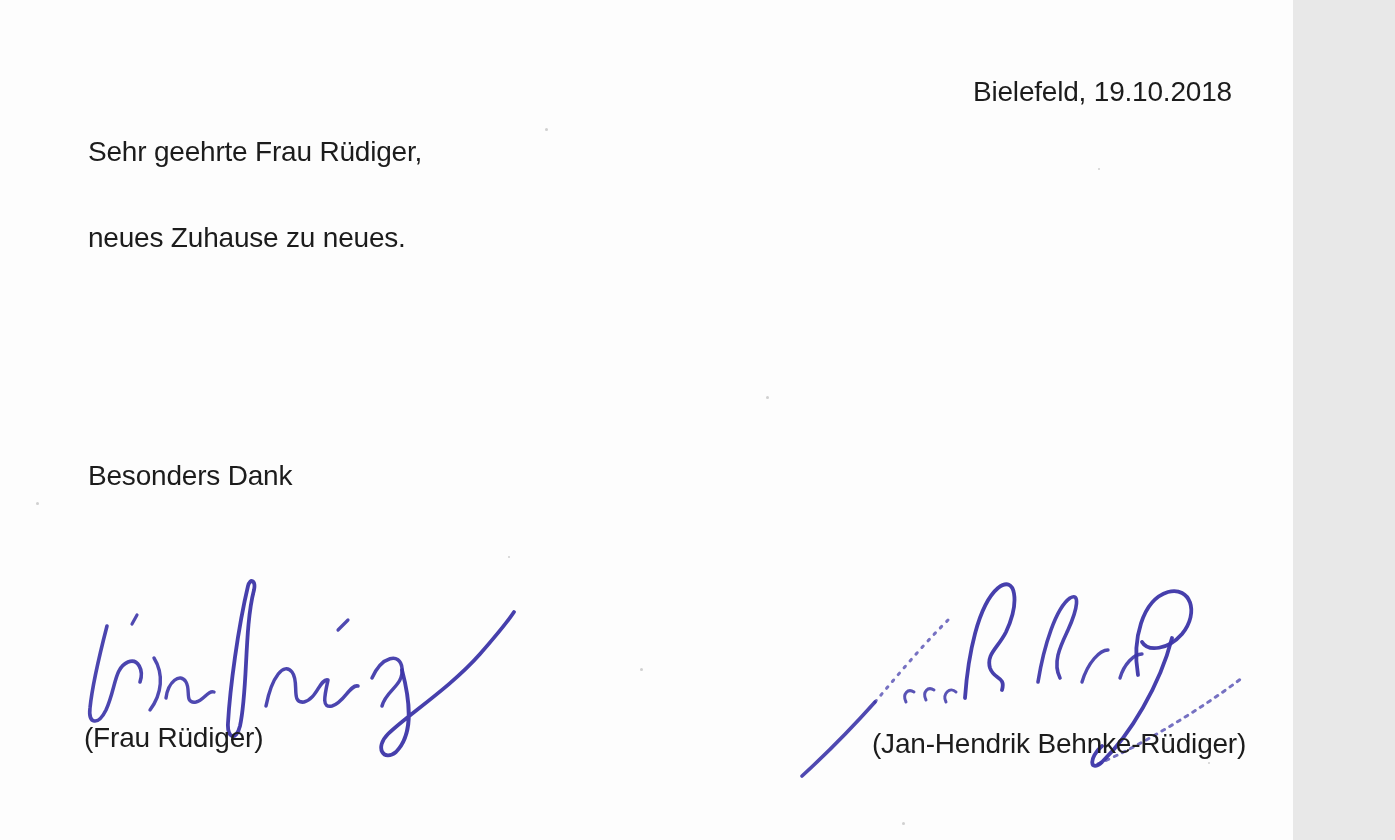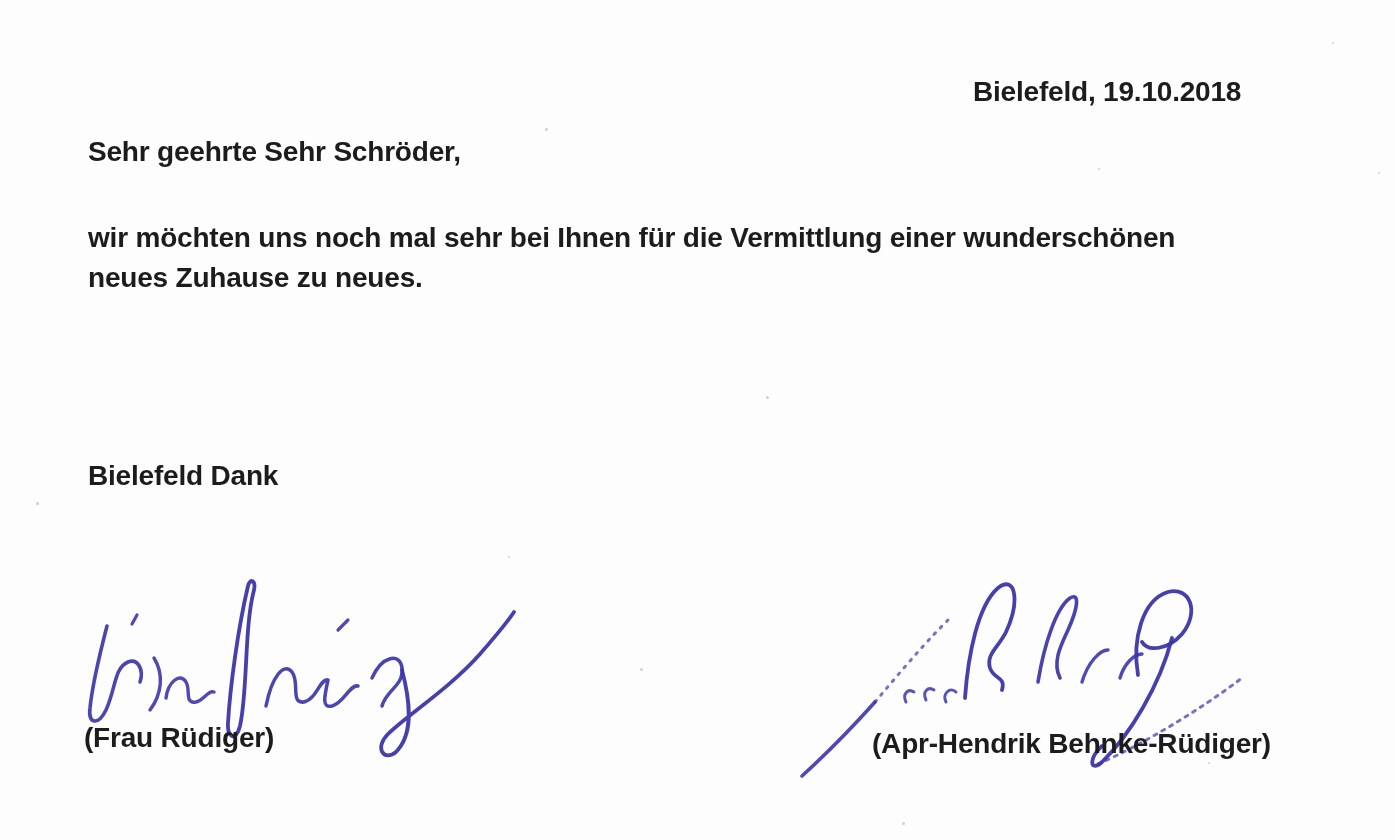--- a/index.html
+++ b/index.html
@@ -4,27 +4,26 @@
 <style>
   :root{
     --ink:#3c35a8;
     --text:#1c1c1c;
     --paper:#fdfdfd;
   }
   *{margin:0;padding:0;box-sizing:border-box;}
   html,body{background:#e8e8e8;}
   .page{
     position:relative;
-    width:1395px;
+    width:1293px;
     height:840px;
     background:var(--paper);
     overflow:hidden;
     font-family:"Liberation Sans", sans-serif;
     color:var(--text);
-    font-weight:bold;
   }
   .txt{
     position:absolute;
     font-size:28px;
     line-height:40px;
     white-space:nowrap;
     letter-spacing:-0.2px;
   }
   .date-line{top:72px;left:973px;}
   .salutation{top:132px;left:88px;}
@@ -48,28 +47,27 @@
     opacity:.45;
   }
 </style>
 </head>
 <body>
 
 <div class="page">
 
   <div class="txt date-line">Bielefeld, 19.10.2018</div>
 
-  <div class="txt salutation">Sehr geehrte Sehr Schröder,</div>
+  <div class="txt salutation">Sehr geehrte Frau Rüdiger,</div>
 
   <div class="txt body-block">
-    <div class="line">wir möchten uns noch mal sehr bei Ihnen für die Vermittlung einer wunderschönen</div>
     <div class="line">neues Zuhause zu neues.</div>
   </div>
 
-  <div class="txt closing">Bielefeld Dank</div>
+  <div class="txt closing">Besonders Dank</div>
 
   <svg class="sig sig-left" width="450" height="215" viewBox="0 0 450 215" aria-hidden="true">
     <path stroke-width="3.6" opacity="0.92" d="M37,68 C30,95 22,130 20,150 C18,166 28,168 36,152 C46,130 44,110 58,104 C68,100 74,112 70,124"></path>
     <path stroke-width="3.2" opacity="0.9" d="M62,66 l5,-9"></path>
     <path stroke-width="3.4" opacity="0.9" d="M84,100 C94,116 92,136 80,152"></path>
     <path stroke-width="3.4" opacity="0.9" d="M96,140 C98,124 110,114 116,124 C121,132 114,146 126,144 C134,142 138,132 144,134"></path>
     <path stroke-width="3.8" opacity="0.95" d="M178,28 C168,70 160,130 158,165 C157,180 166,184 170,168 C178,132 174,70 184,32 C186,22 180,20 178,28"></path>
     <path stroke-width="3.5" opacity="0.92" d="M196,148 C202,118 214,104 222,114 C230,124 220,146 234,144 C247,141 250,120 258,122 C254,140 252,150 262,148 C274,145 280,126 288,128"></path>
     <path stroke-width="3.2" opacity="0.9" d="M268,72 l10,-10"></path>
     <path stroke-width="3.5" opacity="0.92" d="M302,120 C312,98 330,94 332,110 C334,128 316,132 312,148"></path>
@@ -82,21 +80,21 @@
     <path stroke-width="3" opacity="0.85" d="M126,152 C122,144 128,138 134,142 M146,150 C142,142 148,136 154,140 M166,152 C162,144 170,136 176,142"></path>
     <path stroke-width="3.8" opacity="0.95" d="M185,148 C188,105 198,55 218,38 C236,24 240,52 226,82 C218,98 206,104 210,118 C214,130 226,126 222,140"></path>
     <path stroke-width="3.6" opacity="0.93" d="M258,132 C264,95 276,58 290,48 C300,42 298,58 288,80 C281,95 272,112 280,128"></path>
     <path stroke-width="3.4" opacity="0.9" d="M302,132 C308,112 320,100 328,100 M340,128 C344,114 354,104 362,104"></path>
     <path stroke-width="3.8" opacity="0.95" d="M358,125 C352,90 362,50 388,42 C410,36 420,62 402,84 C388,100 368,102 362,92"></path>
     <path stroke-width="3.8" opacity="0.95" d="M392,88 C380,135 350,185 322,212 C310,223 308,208 322,196"></path>
     <path stroke-width="3" opacity="0.7" stroke-dasharray="3 6" d="M318,214 C360,196 420,160 462,128"></path>
   </svg>
 
   <div class="txt caption-left">(Frau Rüdiger)</div>
-  <div class="txt caption-right">(Apr-Hendrik Behnke-Rüdiger)</div>
+  <div class="txt caption-right">(Jan-Hendrik Behnke-Rüdiger)</div>
 
   <div class="speck" style="left:545px;top:128px;width:3px;height:3px;"></div>
   <div class="speck" style="left:1332px;top:42px;width:2px;height:2px;"></div>
   <div class="speck" style="left:766px;top:396px;width:3px;height:3px;"></div>
   <div class="speck" style="left:1208px;top:762px;width:2px;height:2px;"></div>
   <div class="speck" style="left:36px;top:502px;width:3px;height:3px;"></div>
   <div class="speck" style="left:1378px;top:172px;width:2px;height:2px;"></div>
   <div class="speck" style="left:640px;top:668px;width:3px;height:3px;"></div>
   <div class="speck" style="left:1098px;top:168px;width:2px;height:2px;"></div>
   <div class="speck" style="left:508px;top:556px;width:2px;height:2px;"></div>

